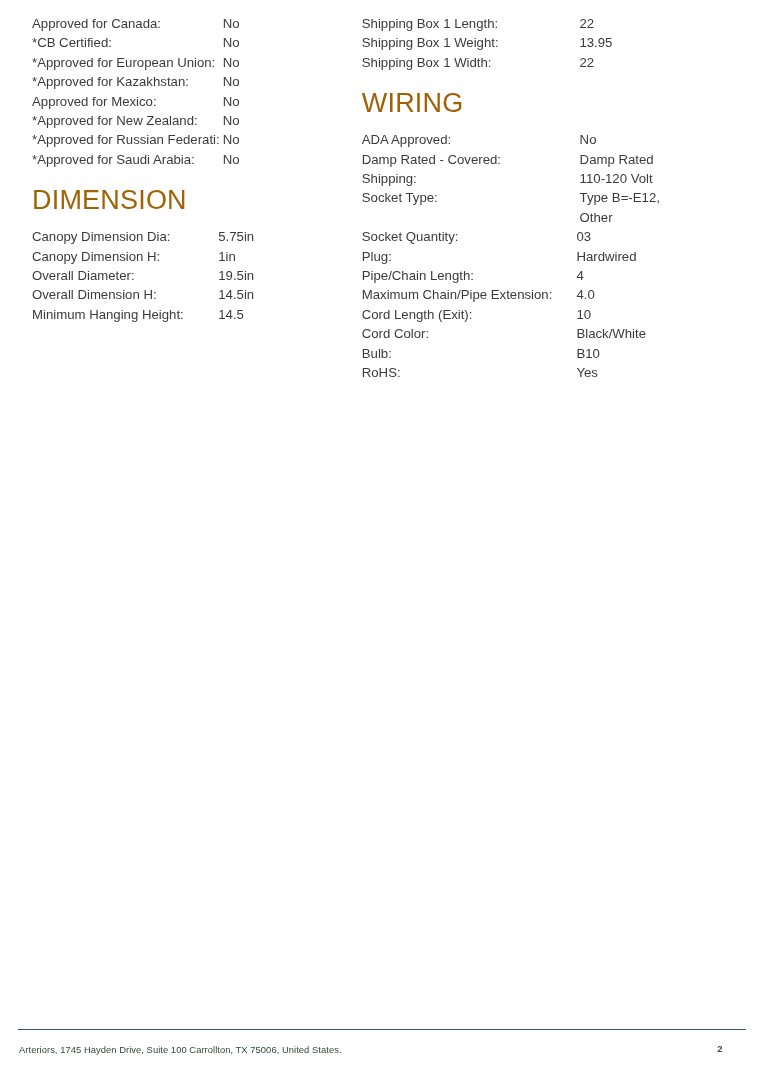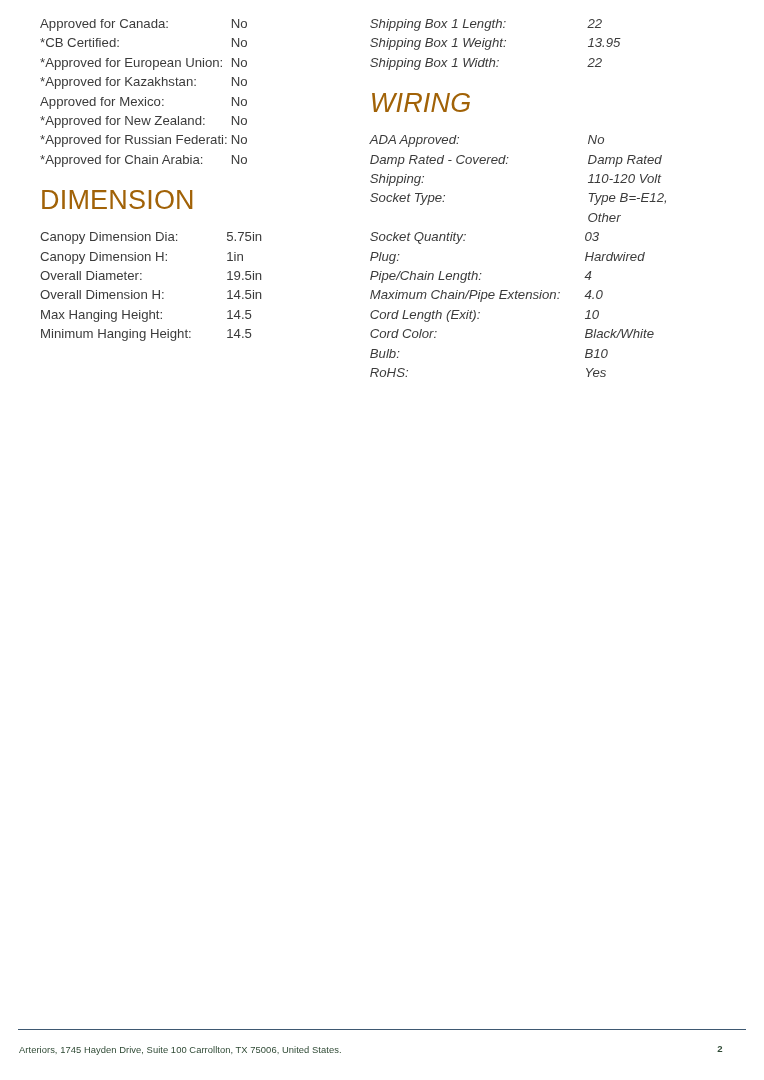--- a/index.html
+++ b/index.html
@@ -19,39 +19,38 @@
   .page {
     position: absolute;
     left: 0;
     top: 0;
     width: 764px;
     height: 1080px;
   }
 
   .columns {
     position: absolute;
-    left: 12px;
+    left: 4px;
     top: 14px;
     width: 690px;
     display: flex;
     align-items: flex-start;
     gap: 39px;
   }
 
   .col {
     box-sizing: border-box;
   }
   .col-left {
     width: 366px;
     padding-left: 28px;
   }
   .col-right {
     width: 398px;
     padding-left: 5px;
-    font-style: italic;
   }
 
   .spec-table {
     width: 100%;
     border-collapse: collapse;
     font-size: 13.2px;
     line-height: 19.4px;
   }
   .spec-table td {
     padding: 0;
@@ -153,21 +152,21 @@
             </tr>
             <tr>
               <td class="spec-label">*Approved for New Zealand:</td>
               <td class="spec-value">No</td>
             </tr>
             <tr>
               <td class="spec-label">*Approved for Russian Federati:</td>
               <td class="spec-value">No</td>
             </tr>
             <tr>
-              <td class="spec-label">*Approved for Chain Arabia:</td>
+              <td class="spec-label">*Approved for Saudi Arabia:</td>
               <td class="spec-value">No</td>
             </tr>
           </tbody>
       </table>
 
       <div class="gap-before-heading"></div>
       <div class="section-heading">DIMENSION</div>
       <div class="gap-after-heading"></div>
 
       <table class="spec-table">
@@ -180,24 +179,20 @@
               <td class="spec-label">Canopy Dimension H:</td>
               <td class="spec-value">1in</td>
             </tr>
             <tr>
               <td class="spec-label">Overall Diameter:</td>
               <td class="spec-value">19.5in</td>
             </tr>
             <tr>
               <td class="spec-label">Overall Dimension H:</td>
               <td class="spec-value">14.5in</td>
-            </tr>
-            <tr>
-              <td class="spec-label">Max Hanging Height:</td>
-              <td class="spec-value">14.5</td>
             </tr>
             <tr>
               <td class="spec-label">Minimum Hanging Height:</td>
               <td class="spec-value">14.5</td>
             </tr>
           </tbody>
       </table>
 
     </div>
 

